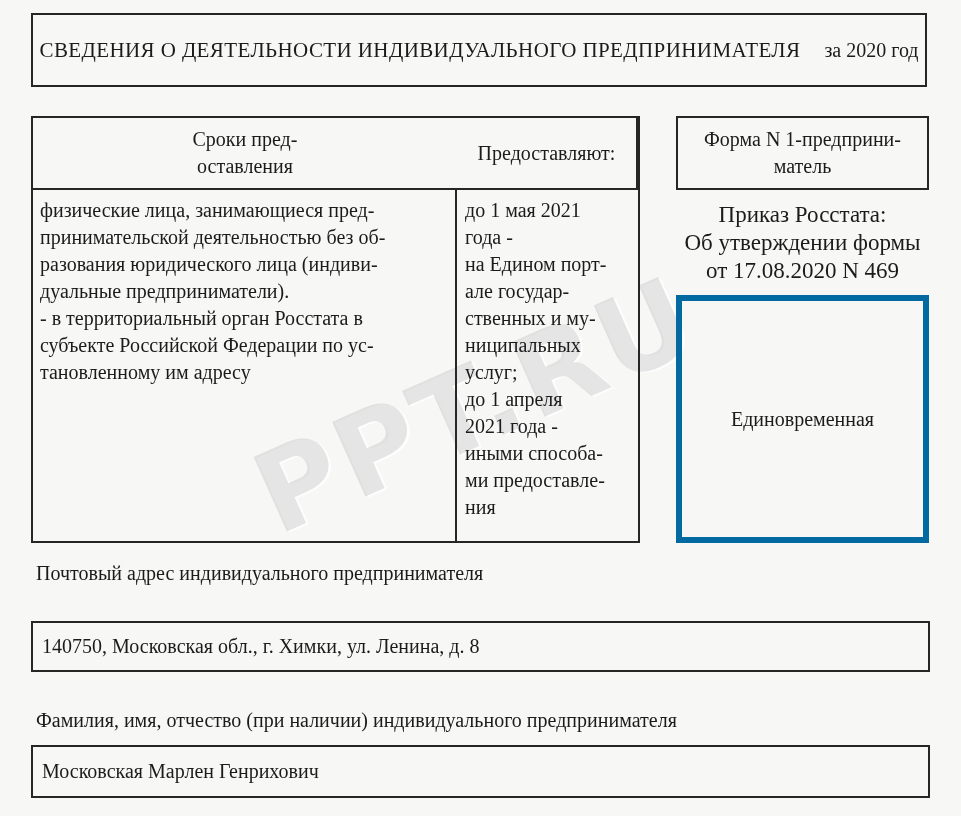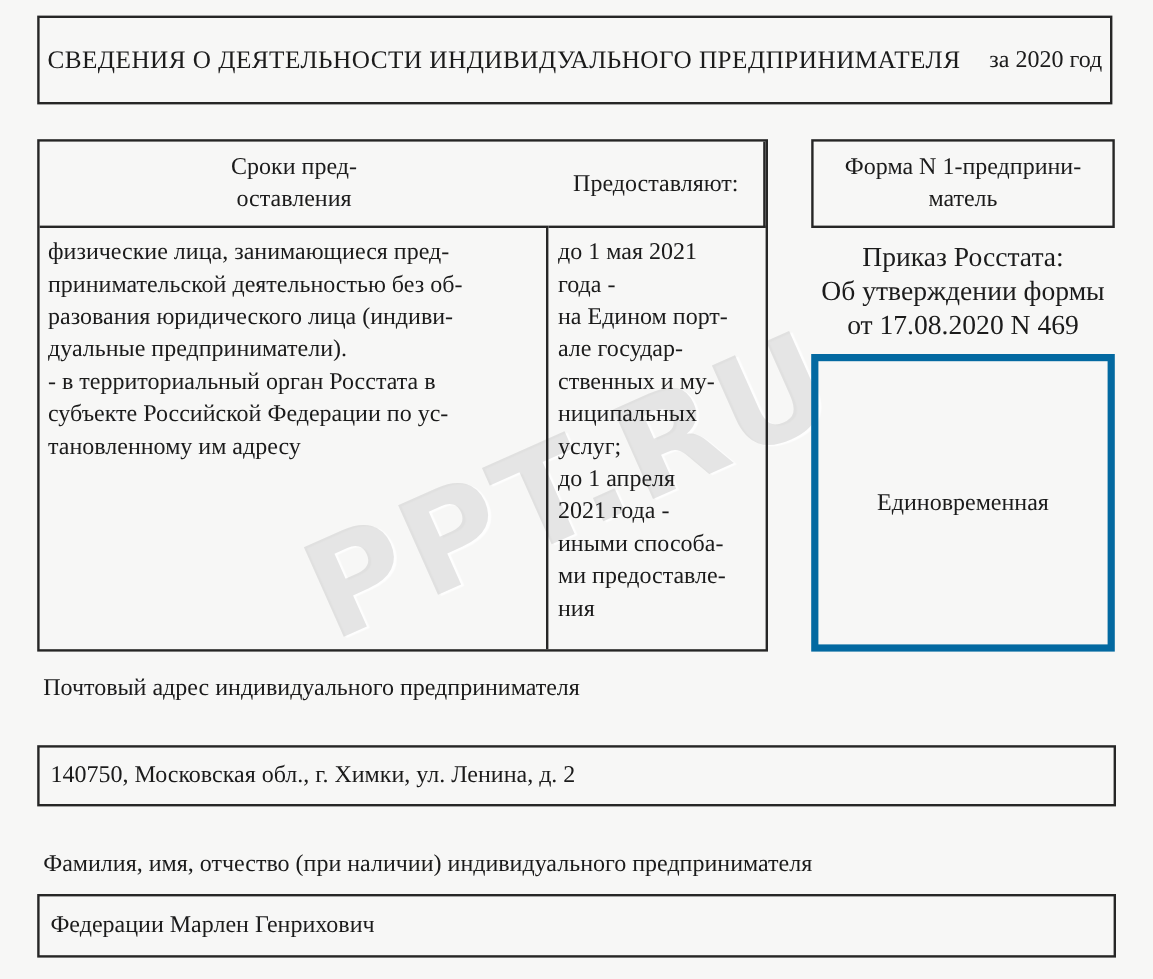--- a/index.html
+++ b/index.html
@@ -185,20 +185,20 @@
 
 <div class="layer order-text ml">Приказ Росстата:
 Об утверждении формы
 от 17.08.2020 N 469</div>
 
 <div class="layer period-box">Единовременная</div>
 
 <div class="layer field-label postal-label">Почтовый адрес индивидуального предпринимателя</div>
 
 <div class="layer field-box postal-box">
-  <span>140750, Московская обл., г. Химки, ул. Ленина, д. 2</span>
+  <span>140750, Московская обл., г. Химки, ул. Ленина, д. 8</span>
 </div>
 
 <div class="layer field-label name-label">Фамилия, имя, отчество (при наличии) индивидуального предпринимателя</div>
 
 <div class="layer field-box name-box">
-  <span>Федерации Марлен Генрихович</span>
+  <span>Московская Марлен Генрихович</span>
 </div>
 
 </body></html>

